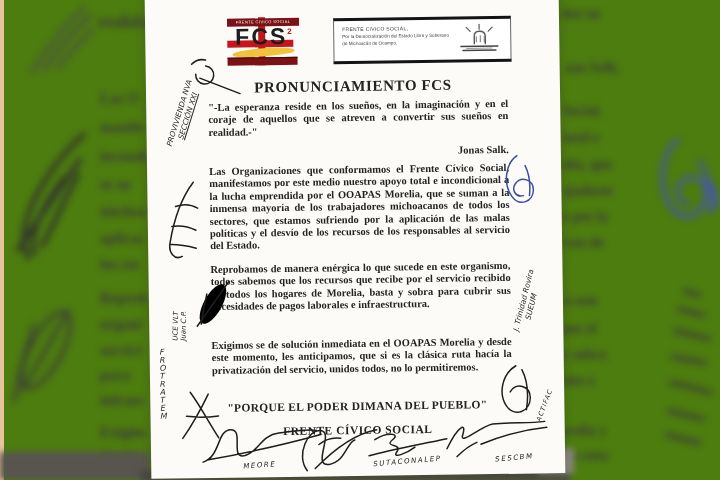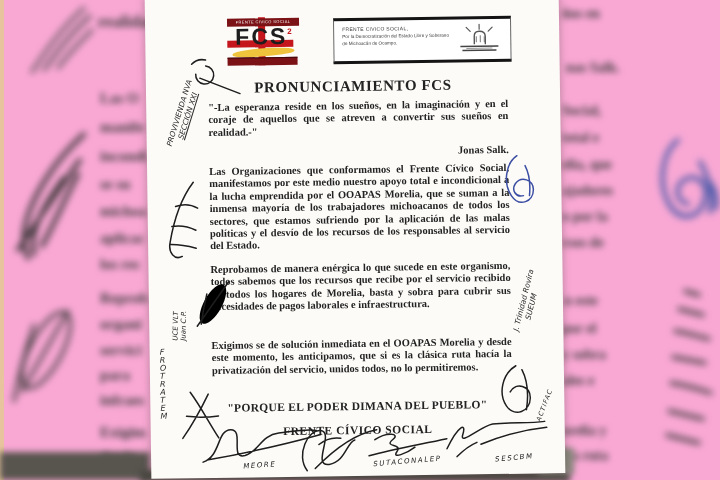--- a/index.html
+++ b/index.html
@@ -1,17 +1,17 @@
 <!DOCTYPE html>
 <html><head>
 <meta charset="utf-8">
 <style>
   html,body{margin:0;padding:0;}
   .stage{position:relative;width:720px;height:480px;overflow:hidden;
-         background:#f9a8d4;font-family:"Liberation Serif",serif;}
+         background:#4d7c0f;font-family:"Liberation Serif",serif;}
 
   
   .bg{position:absolute;inset:0;}
   .edge-strip{position:absolute;left:0;top:0;width:4px;height:480px;background:#e8c49e;}
   .bw{position:absolute;font:bold 15px "Liberation Serif",serif;color:#3a3a3a;
       filter:blur(3px);white-space:nowrap;}
   .bw-r{font-size:14px;}
   .bg-doodle{position:absolute;filter:blur(3.5px);}
   .bg-band{position:absolute;filter:blur(3px);}
 

